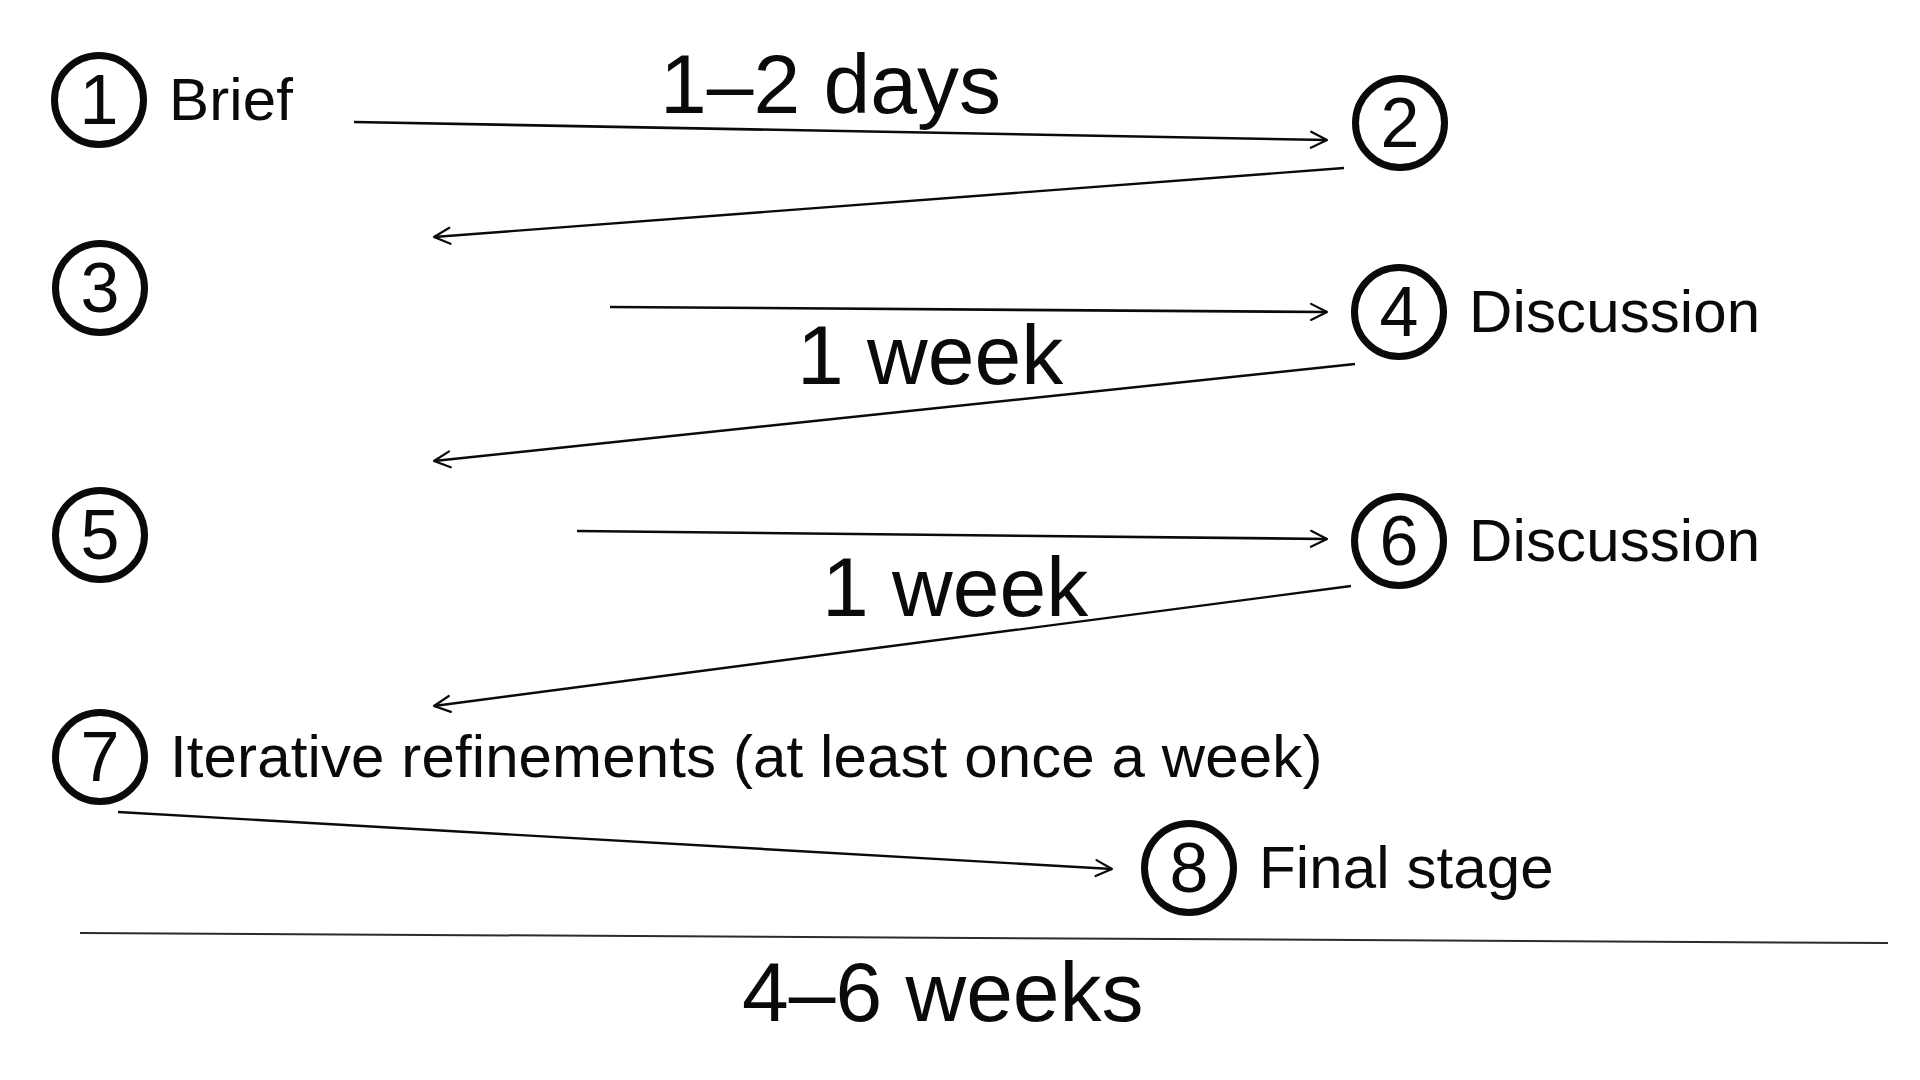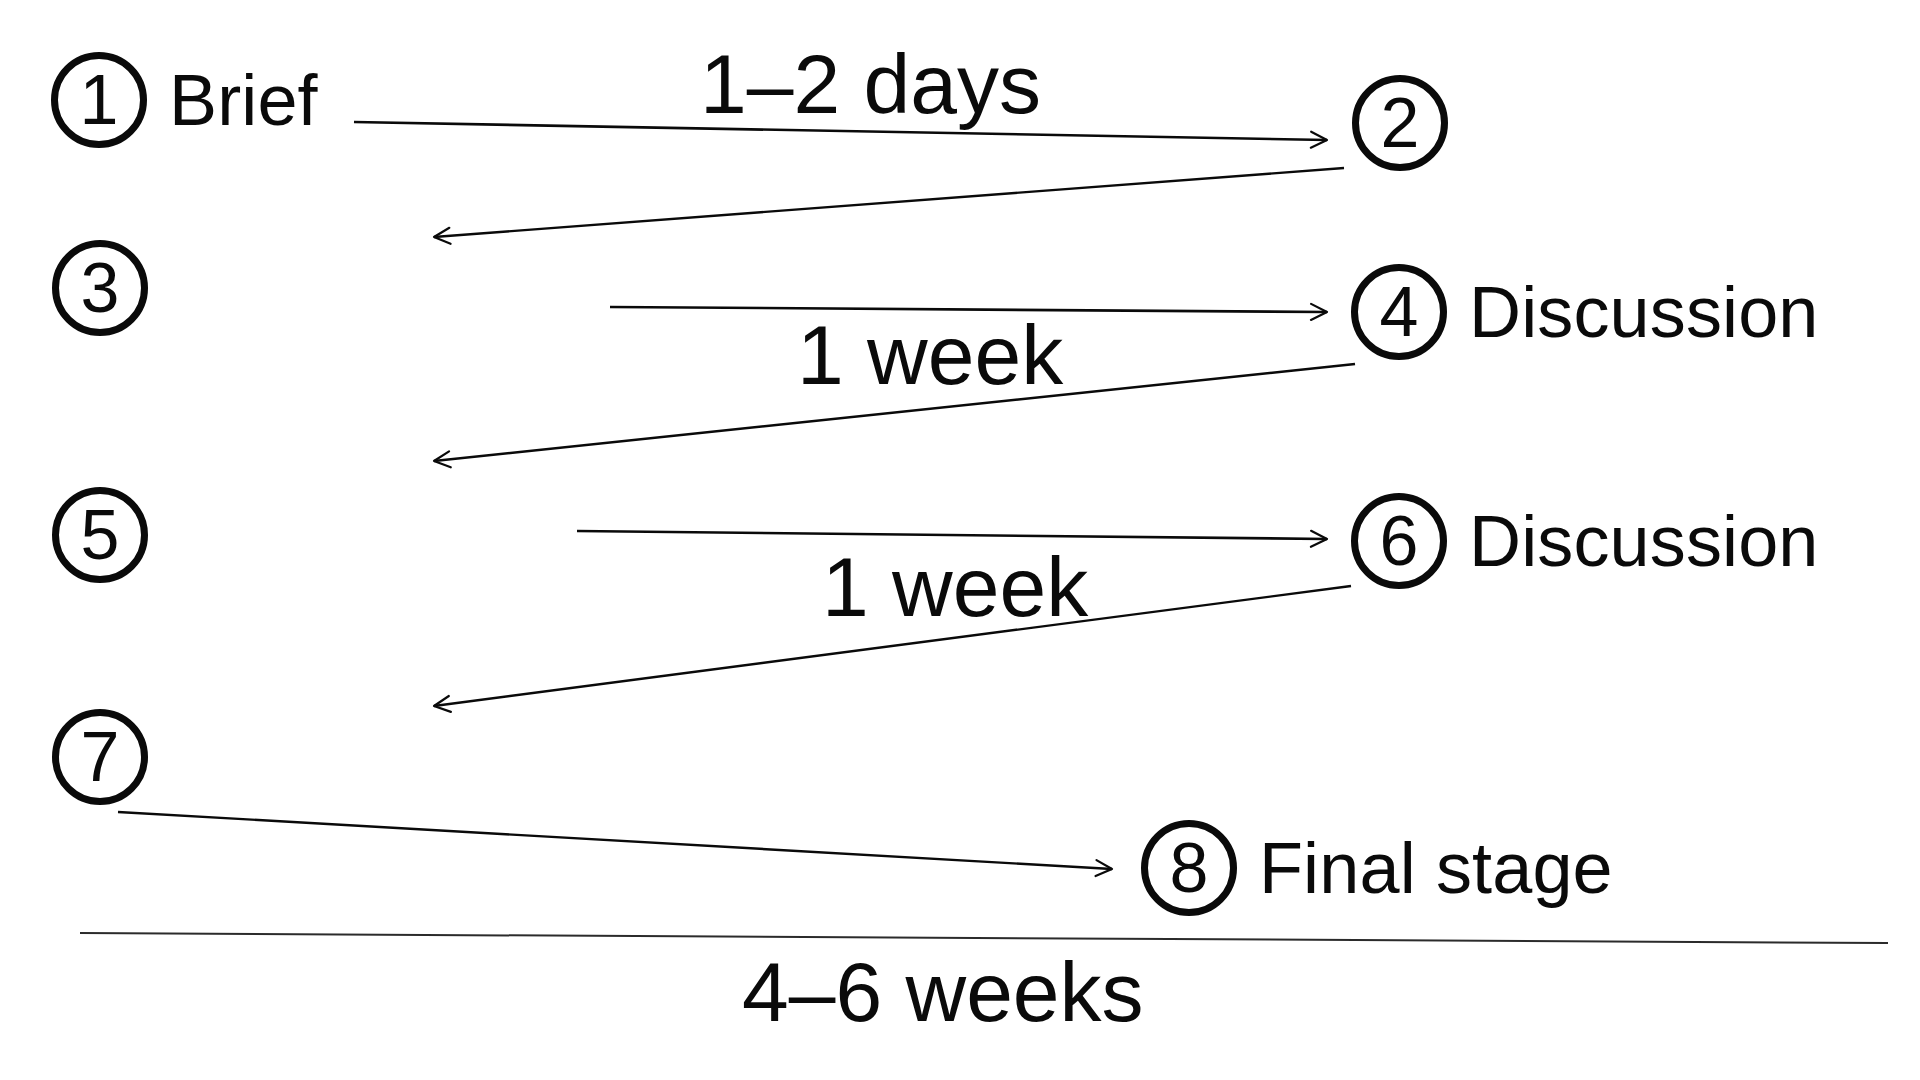--- a/index.html
+++ b/index.html
@@ -35,41 +35,41 @@
     height: 96px;
     border: 7px solid #0a0a0a;
     border-radius: 50%;
     display: flex;
     align-items: center;
     justify-content: center;
     font-size: 70px;
     line-height: 1;
   }
   .txt {
-    font-size: 72px;
+    font-size: 60px;
     line-height: 1;
     white-space: nowrap;
     letter-spacing: 0.002em;
   }
   .duration {
     position: absolute;
     font-size: 84px;
     line-height: 1;
     white-space: nowrap;
     z-index: 1;
   }
   #s1 { left: 51px;   top: 52px;  }
   #s2 { left: 1352px; top: 75px;  }
   #s3 { left: 52px;   top: 240px; }
   #s4 { left: 1351px; top: 264px; }
   #s5 { left: 52px;   top: 487px; }
   #s6 { left: 1351px; top: 493px; }
   #s7 { left: 52px;   top: 709px; }
   #s8 { left: 1141px; top: 820px; }
-  #lab1 { left: 700px; top: 42px;  }
+  #lab1 { left: 660px; top: 42px;  }
   #lab2 { left: 797px; top: 313px; }
   #lab3 { left: 822px; top: 545px; }
   #lab4 { left: 742px; top: 950px; text-align: center; }
 </style>
 </head>
 <body>
 
 <svg id="wires" viewBox="0 0 1920 1080" xmlns="http://www.w3.org/2000/svg">
   <defs>
     <marker id="ah" markerUnits="userSpaceOnUse" markerWidth="28" markerHeight="28" refX="22" refY="13" orient="auto">
@@ -108,20 +108,21 @@
   <div class="badge">5</div>
 </div>
 
 <div class="step" id="s6">
   <div class="badge">6</div>
   <div class="txt">Discussion</div>
 </div>
 
 <div class="step" id="s7">
   <div class="badge">7</div>
+  <div class="txt">Iterative refinements (at least once a week)</div>
 </div>
 
 <div class="step" id="s8">
   <div class="badge">8</div>
   <div class="txt">Final stage</div>
 </div>
 
 <div class="duration" id="lab1">1–2 days</div>
 <div class="duration" id="lab2">1 week</div>
 <div class="duration" id="lab3">1 week</div>

